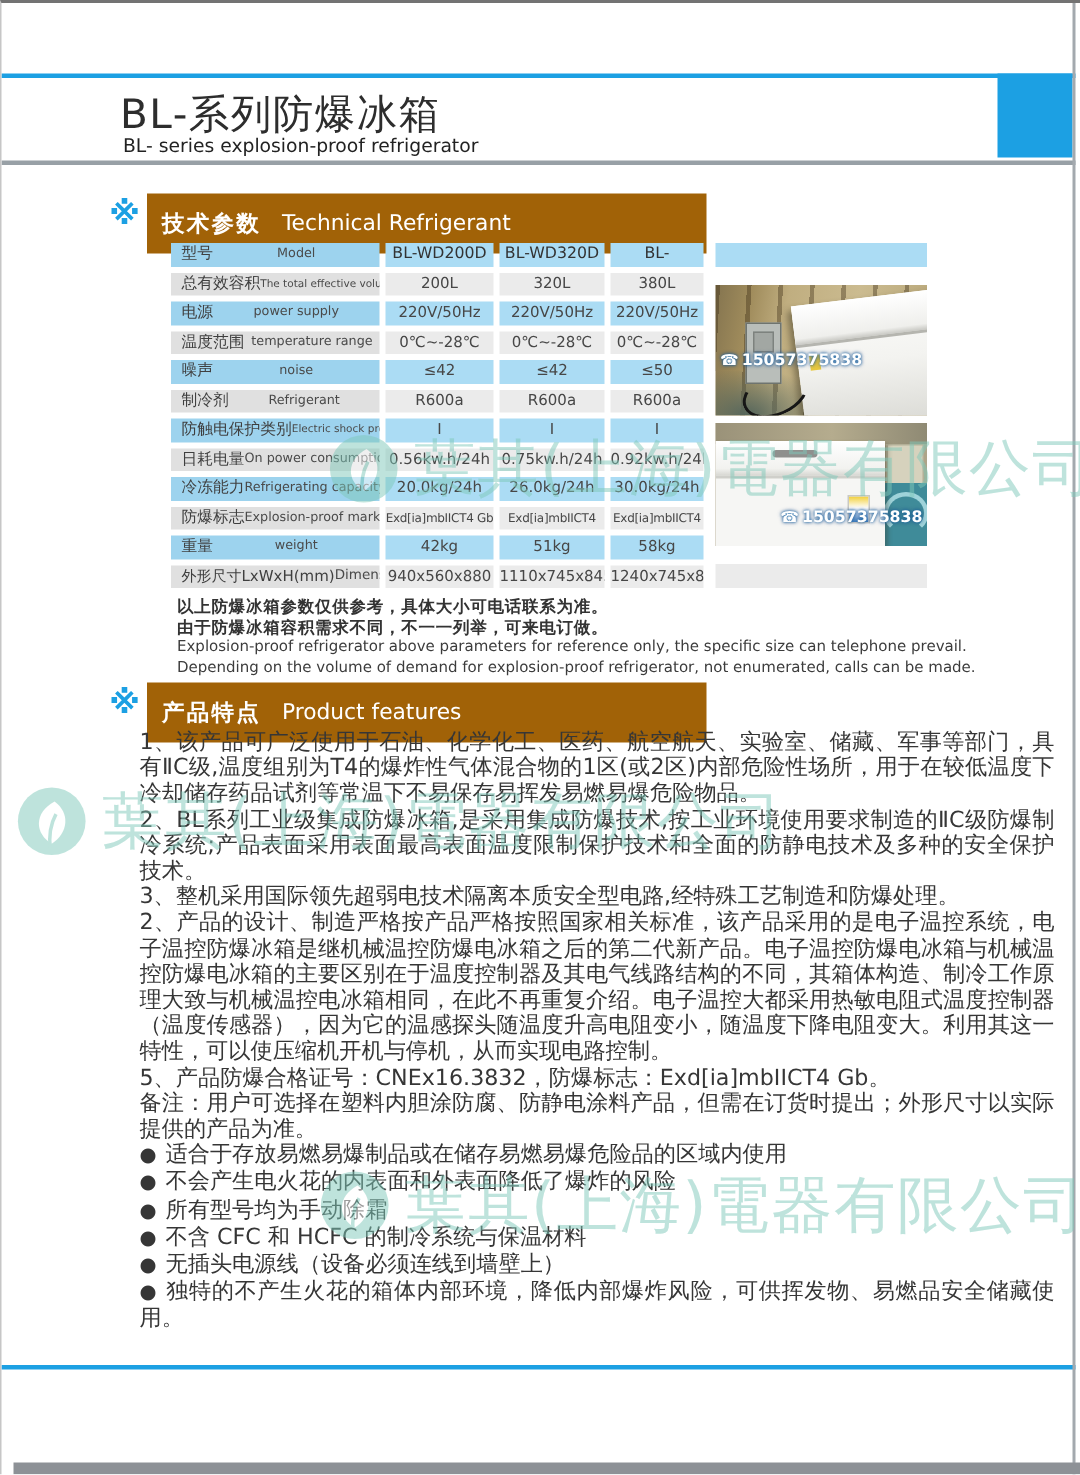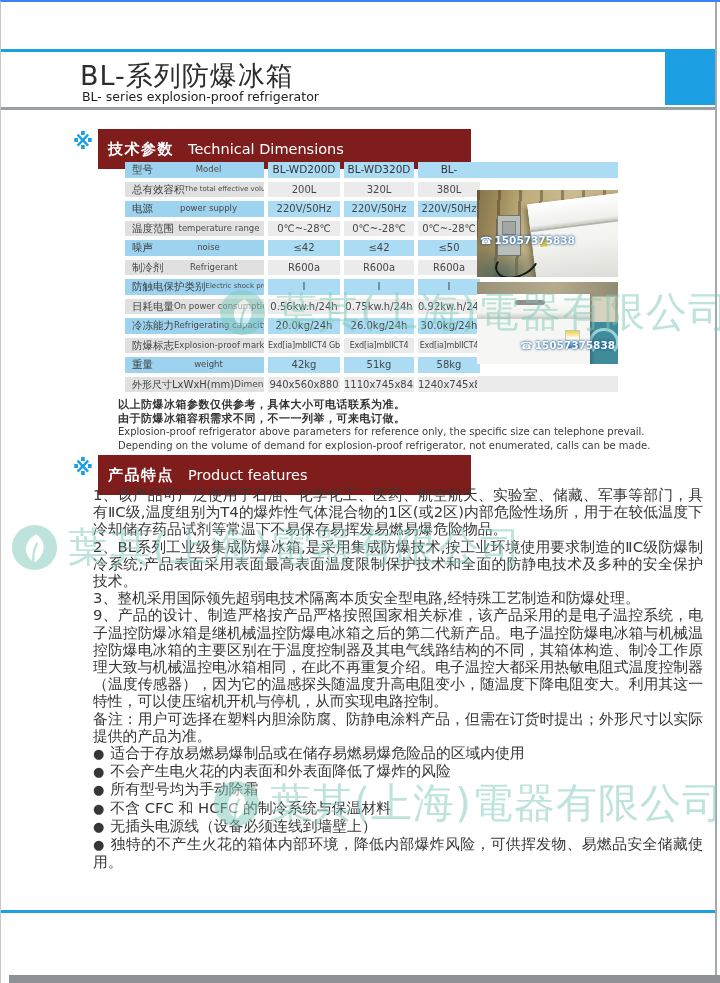--- a/index.html
+++ b/index.html
@@ -1,39 +1,39 @@
 <!DOCTYPE html>
 <html><head>
 <meta charset="utf-8">
 <style>
   html,body{margin:0;padding:0;}
   body{width:720px;height:983px;position:relative;background:#ffffff;
        font-family:"DejaVu Sans","Liberation Sans",sans-serif;color:#383838;}
   .page{position:absolute;inset:0;background:#fff;overflow:hidden;
-        border-top:2px solid #3b82f6;border-left:1px solid #c6c6c6;}
+        border-top:2px solid #737373;border-left:1px solid #c6c6c6;}
   .edge-right{position:absolute;top:0;right:3px;width:2px;height:983px;background:#a3a9ae;}
   .edge-bottom{position:absolute;left:8px;bottom:0;width:712px;height:8px;background:#8d9196;}
 
   
   .top-rule{position:absolute;left:0;top:47px;width:716px;height:3px;background:#1CA0E3;}
   .corner-block{position:absolute;left:664px;top:47px;width:50px;height:56px;background:#1CA0E3;}
   .gray-rule{position:absolute;left:0;top:105px;width:716px;height:3px;background:#98a0a6;}
   .title-cn{position:absolute;left:79px;top:56px;font-size:27px;letter-spacing:1px;color:#2d2d2d;}
   .title-en{position:absolute;left:81px;top:87px;font-size:12.5px;font-weight:normal;color:#222;}
 
   
   .secmark{position:absolute;left:69px;width:26px;height:26px;font-size:21px;font-weight:bold;
            color:#1CA0E3;line-height:26px;text-align:center;}
-  .secbar{position:absolute;left:97px;width:373px;height:40px;background:#7f1d1d;color:#fff;
+  .secbar{position:absolute;left:97px;width:373px;height:40px;background:#a16207;color:#fff;
           display:flex;align-items:center;padding-left:10px;box-sizing:border-box;text-align:center;}
   .sb-cn{font-size:15px;font-weight:bold;letter-spacing:1.5px;}
   .sb-en{font-size:14.5px;margin-left:14px;}
 
   
-  .ttable{position:absolute;left:124px;top:160px;width:355px;}
+  .ttable{position:absolute;left:113px;top:160px;width:355px;}
   .trow{display:grid;grid-template-columns:139px 72px 70px 62px;column-gap:4px;
         height:15.5px;margin-bottom:4px;}
   .cell{line-height:15.5px;overflow:hidden;}
   .label{display:flex;align-items:center;white-space:nowrap;}
   .label .cn{font-size:10.5px;color:#3f3f3f;margin-left:7px;}
   .label .en{flex:1;text-align:center;font-size:8.5px;color:#4a4a4a;}
   .label.wide .cn{font-size:10px;}
   .label.wide .en{font-size:9px;}
   .en.xs{font-size:7px;}
   .val{text-align:center;font-size:10px;color:#474747;}
@@ -123,21 +123,21 @@
 
   <div class="top-rule"></div>
   <div class="corner-block"></div>
   <div class="title-cn">BL-系列防爆冰箱</div>
   <div class="title-en">BL- series explosion-proof refrigerator</div>
   <div class="gray-rule"></div>
 
   <div class="secmark" style="top:127px;">※</div>
   <div class="secbar" style="top:127px;">
     <span class="sb-cn">技术参数</span>
-    <span class="sb-en">Technical Dimensions</span>
+    <span class="sb-en">Technical Refrigerant</span>
   </div>
 
   <div class="ttable">
     <div class="trow hrow">
       <div class="cell label">
         <span class="cn">型号</span>
         <span class="en">Model</span>
       </div>
       <div class="cell val">BL-WD200D</div>
       <div class="cell val">BL-WD320D</div>
@@ -298,21 +298,22 @@
   <div class="secmark" style="top:453px;">※</div>
   <div class="secbar" style="top:453px;">
     <span class="sb-cn">产品特点</span>
     <span class="sb-en">Product features</span>
   </div>
 
   <div class="features">
     <p>1、该产品可广泛使用于石油、化学化工、医药、航空航天、实验室、储藏、军事等部门，具有ⅡC级,温度组别为T4的爆炸性气体混合物的1区(或2区)内部危险性场所，用于在较低温度下冷却储存药品试剂等常温下不易保存易挥发易燃易爆危险物品。</p>
     <p>2、BL系列工业级集成防爆冰箱,是采用集成防爆技术,按工业环境使用要求制造的ⅡC级防爆制冷系统;产品表面采用表面最高表面温度限制保护技术和全面的防静电技术及多种的安全保护技术。</p>
     <p>3、整机采用国际领先超弱电技术隔离本质安全型电路,经特殊工艺制造和防爆处理。</p>
-    <p>9、产品的设计、制造严格按产品严格按照国家相关标准，该产品采用的是电子温控系统，电子温控防爆冰箱是继机械温控防爆电冰箱之后的第二代新产品。电子温控防爆电冰箱与机械温控防爆电冰箱的主要区别在于温度控制器及其电气线路结构的不同，其箱体构造、制冷工作原理大致与机械温控电冰箱相同，在此不再重复介绍。电子温控大都采用热敏电阻式温度控制器（温度传感器），因为它的温感探头随温度升高电阻变小，随温度下降电阻变大。利用其这一特性，可以使压缩机开机与停机，从而实现电路控制。</p>
+    <p>2、产品的设计、制造严格按产品严格按照国家相关标准，该产品采用的是电子温控系统，电子温控防爆冰箱是继机械温控防爆电冰箱之后的第二代新产品。电子温控防爆电冰箱与机械温控防爆电冰箱的主要区别在于温度控制器及其电气线路结构的不同，其箱体构造、制冷工作原理大致与机械温控电冰箱相同，在此不再重复介绍。电子温控大都采用热敏电阻式温度控制器（温度传感器），因为它的温感探头随温度升高电阻变小，随温度下降电阻变大。利用其这一特性，可以使压缩机开机与停机，从而实现电路控制。</p>
+    <p>5、产品防爆合格证号：CNEx16.3832，防爆标志：Exd[ia]mbIICT4 Gb。</p>
     <p>备注：用户可选择在塑料内胆涂防腐、防静电涂料产品，但需在订货时提出；外形尺寸以实际提供的产品为准。</p>
     <div class="blt"><span class="dot">●</span><span>适合于存放易燃易爆制品或在储存易燃易爆危险品的区域内使用</span></div>
     <div class="blt"><span class="dot">●</span><span>不会产生电火花的内表面和外表面降低了爆炸的风险</span></div>
     <div class="blt"><span class="dot">●</span><span>所有型号均为手动除霜</span></div>
     <div class="blt"><span class="dot">●</span><span>不含 CFC 和 HCFC 的制冷系统与保温材料</span></div>
     <div class="blt"><span class="dot">●</span><span>无插头电源线（设备必须连线到墙壁上）</span></div>
     <div class="blt"><span class="dot">●</span><span>独特的不产生火花的箱体内部环境，降低内部爆炸风险，可供挥发物、易燃品安全储藏使用。</span></div>
   </div>
 
   <div class="bottom-rule"></div>

